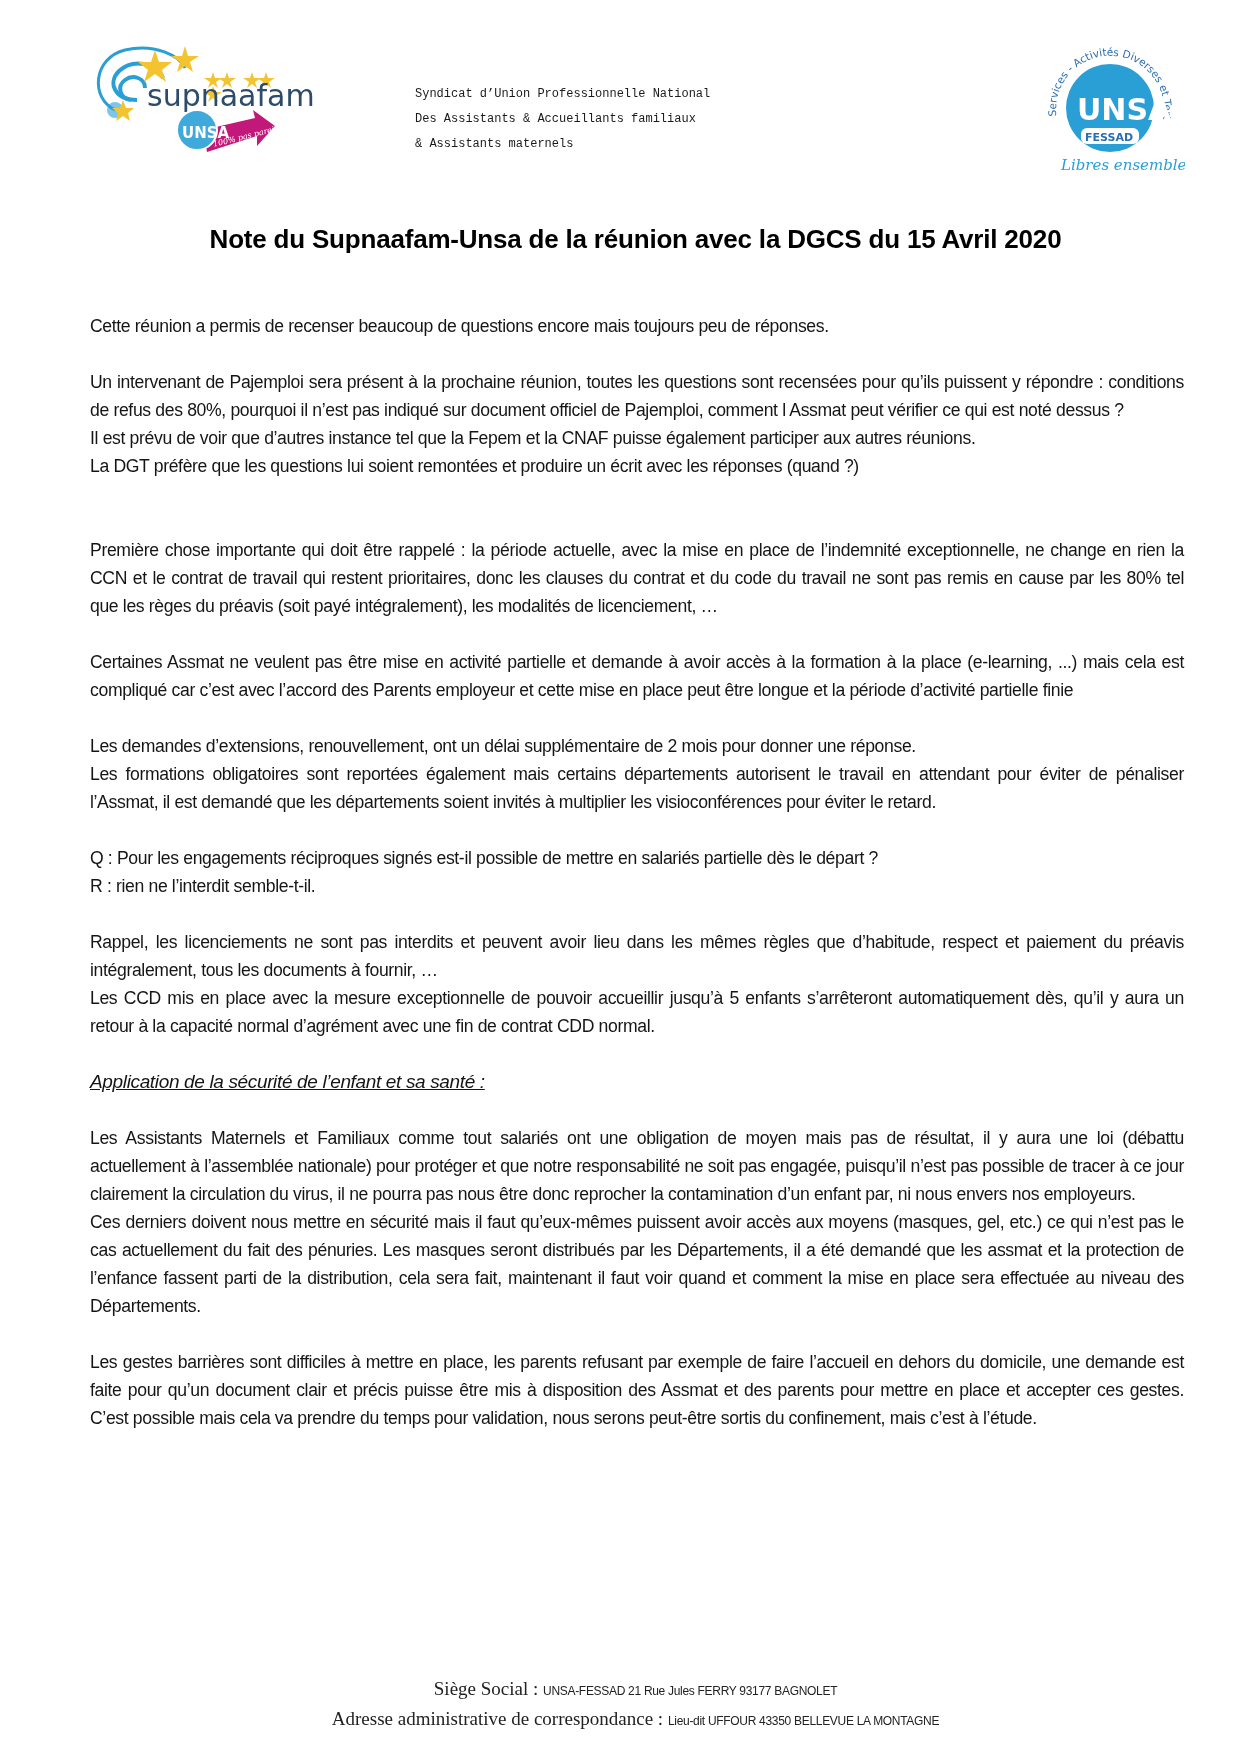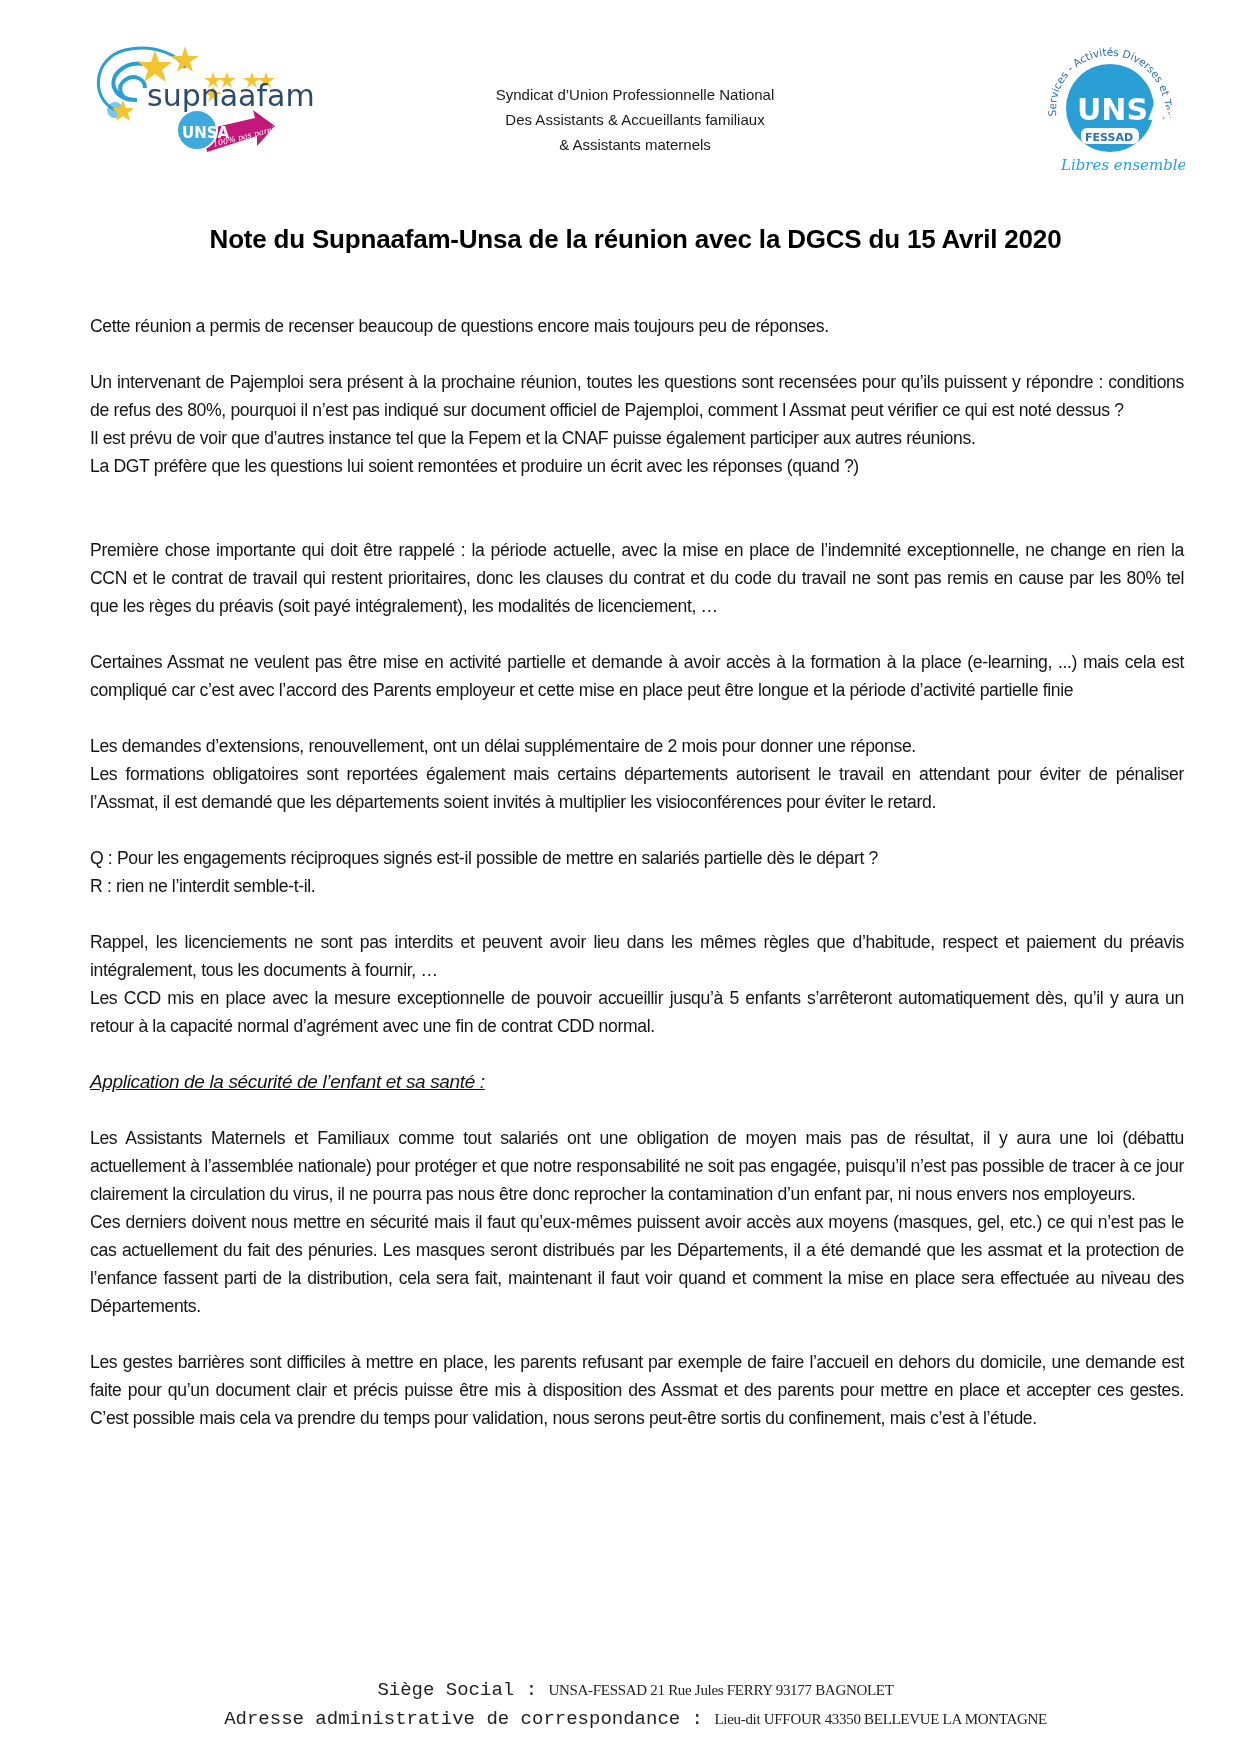--- a/index.html
+++ b/index.html
@@ -2,39 +2,39 @@
 <html><head>
 <meta charset="utf-8">
 <style>
   html, body { margin: 0; padding: 0; background: #ffffff; }
   body { width: 1241px; height: 1755px; position: relative; overflow: hidden; color: #111; }
   .page { position: absolute; left: 15px; top: 0; width: 1241px; height: 1755px; }
 
   
   .logo-left { position: absolute; left: 70px; top: 38px; width: 245px; height: 125px; }
   .logo-right { position: absolute; left: 1020px; top: 28px; width: 150px; height: 150px; }
-  .org-block { position: absolute; left: 400px; top: 82px; width: 440px; text-align: center;
-    font-family: Liberation Sans, sans-serif; font-size: 15px; line-height: 25px; color: #1a1a1a; }
+  .org-block { position: absolute; left: 400px; top: 82px; width: 440px; 
+    font-family: Liberation Mono, monospace; font-size: 12px; line-height: 25px; color: #1a1a1a; }
 
   .title { position: absolute; left: 0; top: 224px; width: 1241px; text-align: center;
     font-family: "Liberation Sans", sans-serif; font-weight: bold; font-size: 26px; color: #000000; letter-spacing: -0.2px; }
 
   
   .body-text { position: absolute; left: 75px; top: 312px; width: 1094px;
     font-family: "Liberation Sans Narrow", "Liberation Sans", sans-serif; font-size: 17.6px; line-height: 28px;
     color: #151515; letter-spacing: -0.35px; }
   .body-text p { margin: 0; text-align: justify; }
   .gap { height: 28px; }
   .gap-big { height: 56px; }
   .section-heading { font-weight: normal; font-style: italic; text-decoration: underline; font-size: 19px; }
 
   .footer { position: absolute; left: 0; top: 1675px; width: 1241px; text-align: center;
     font-size: 19px; line-height: 27px; color: #222; }
-  .footer .serif { font-family: Liberation Mono, monospace; }
-  .footer .sans { font-family: Liberation Serif, serif; font-size: 15px; letter-spacing: -0.3px; }
+  .footer .serif { font-family: Liberation Serif, serif; }
+  .footer .sans { font-family: Liberation Sans, sans-serif; font-size: 12px; letter-spacing: -0.3px; }
 </style>
 </head>
 <body>
 
 <div class="page">
 
   <div class="logo-left">
     <svg width="245" height="125" viewBox="0 0 245 125">
 
       <g fill="none" stroke="#2a9fd6" stroke-width="4">

